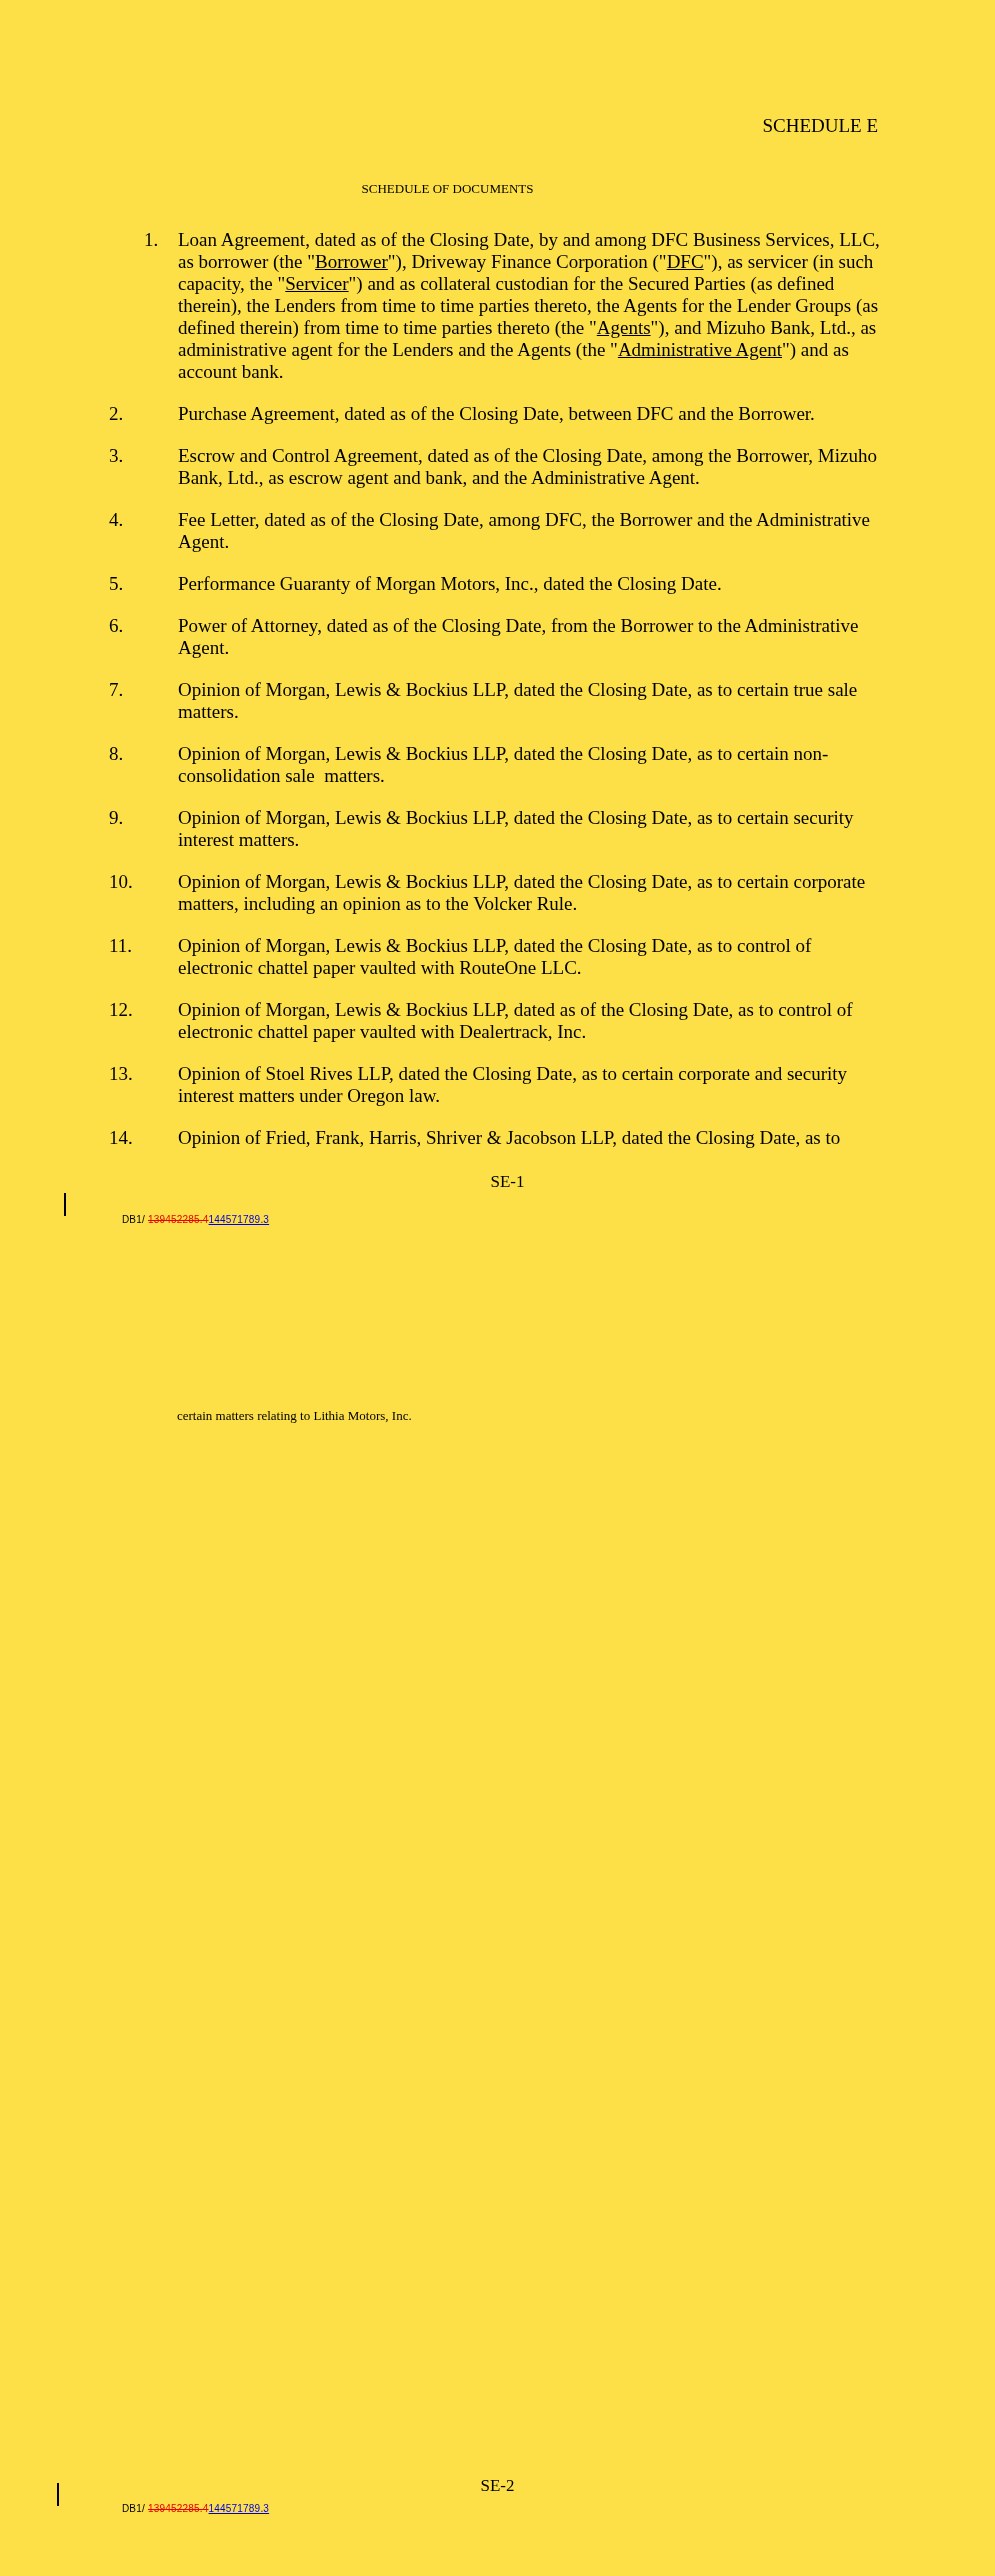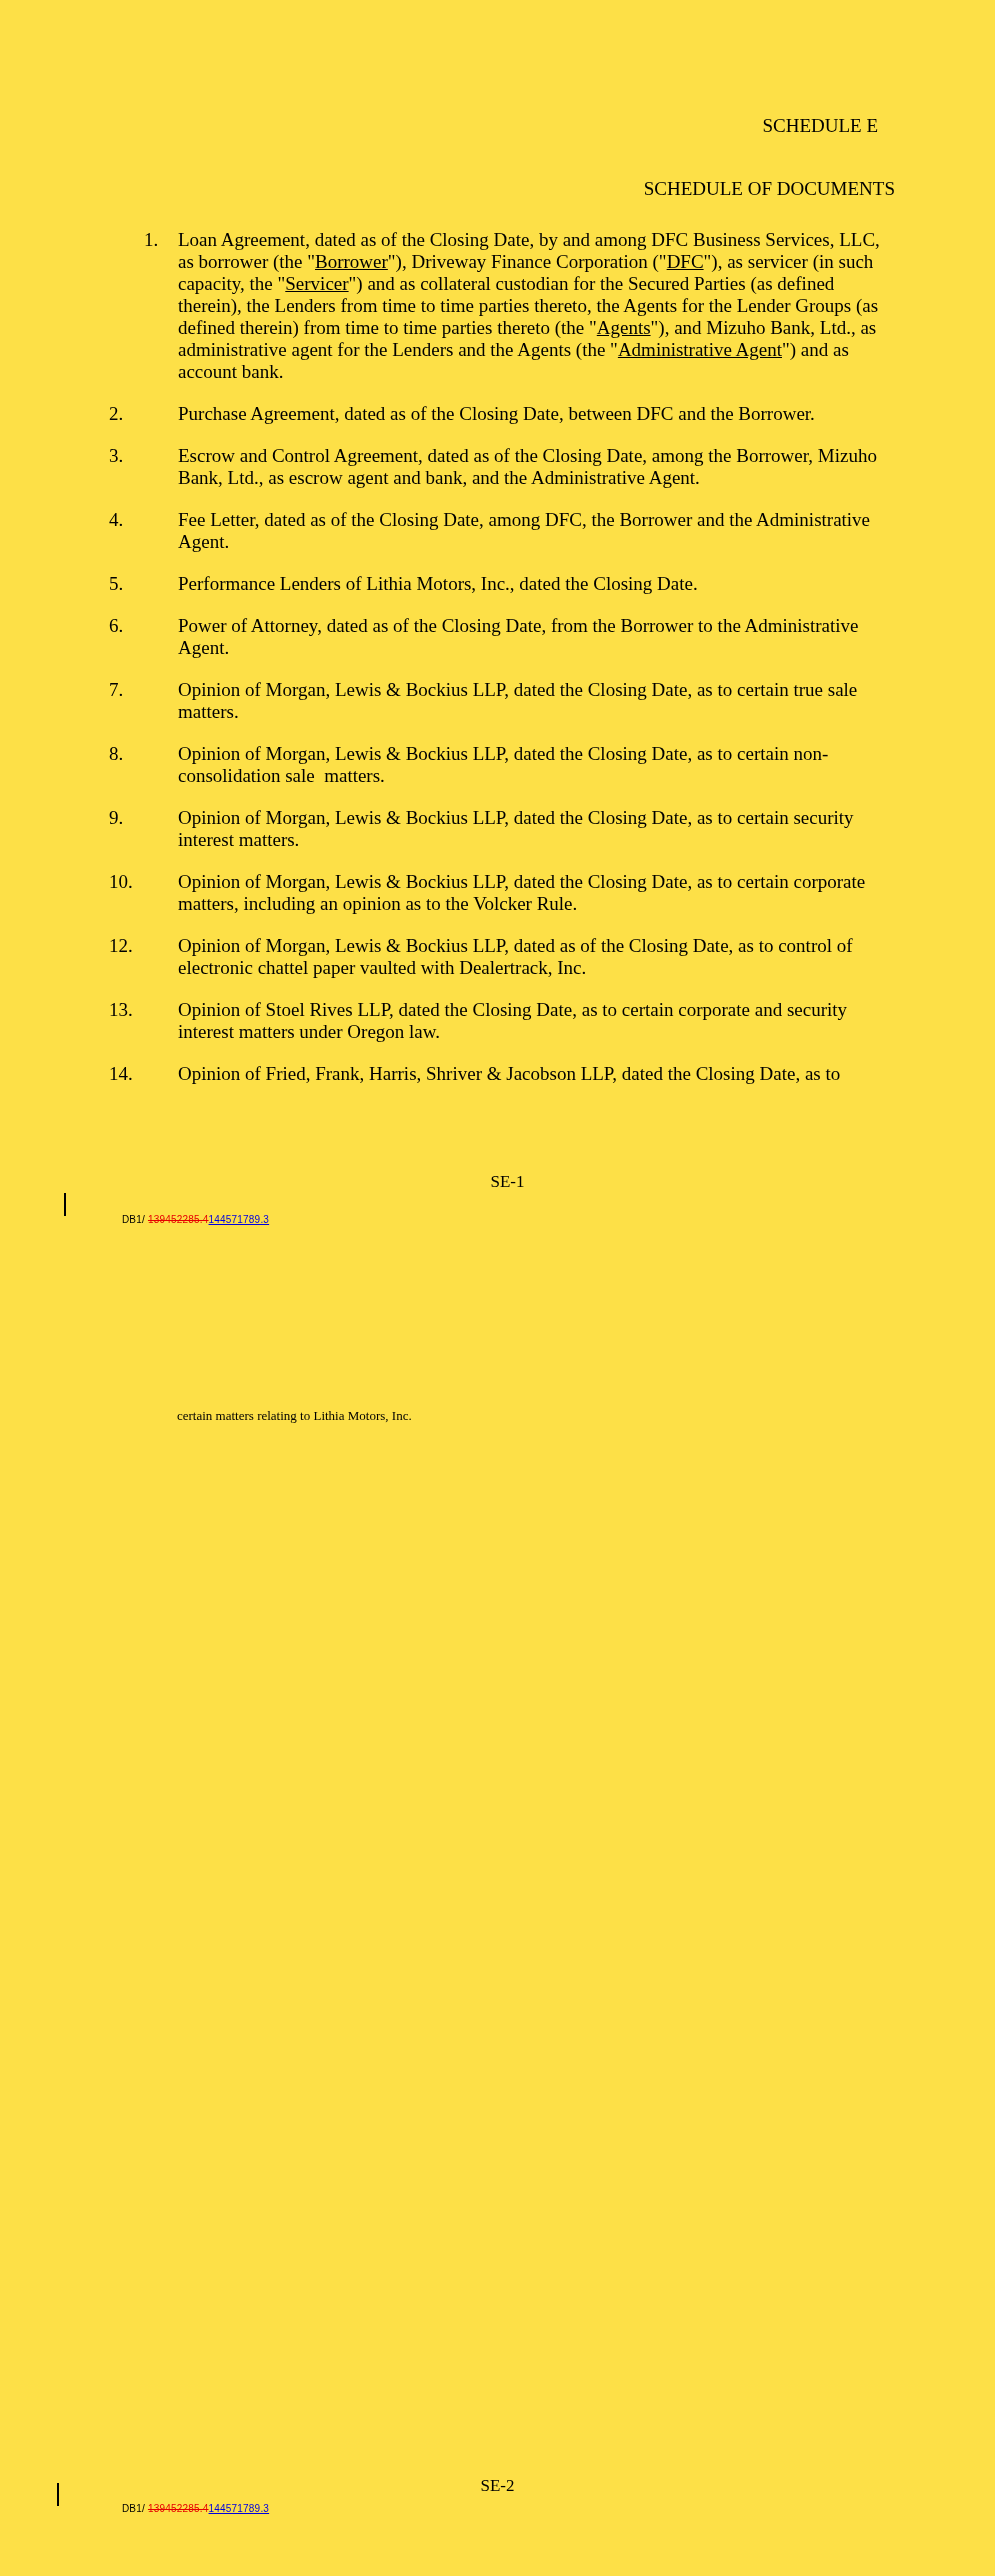--- a/index.html
+++ b/index.html
@@ -11,21 +11,21 @@
     position: relative;
   }
   #doc { position: absolute; inset: 0; width: 995px; height: 2576px; background: #fde047; }
 
   .header-label {
     position: absolute; top: 115px; left: 0; width: 878px;
     text-align: right; font-size: 19px; line-height: 22px;
   }
   .doc-title {
     position: absolute; top: 178px; left: 0; width: 895px;
-    text-align: right; font-size: 19px; line-height: 22px;
+    text-align: center; font-size: 13px; line-height: 22px;
   }
   .doc-list {
     position: absolute; top: 229px; left: 109px; width: 778px;
     font-size: 19px; line-height: 22px;
   }
   .item { display: flex; margin-bottom: 20px; }
   .item .num { flex: 0 0 69px; width: 69px; box-sizing: border-box; }
   .item.first .num { padding-left: 35px; }
   .item .txt { width: 710px; white-space: pre-wrap; }
   .u { text-decoration: underline; }
@@ -78,41 +78,45 @@
       <div class="item">
         <div class="num">3.</div>
         <div class="txt"><span>Escrow and Control Agreement, dated as of the Closing Date, among the Borrower, Mizuho Bank, Ltd., as escrow agent and bank, and the Administrative Agent.</span></div>
       </div>
       <div class="item">
         <div class="num">4.</div>
         <div class="txt"><span>Fee Letter, dated as of the Closing Date, among DFC, the Borrower and the Administrative Agent.</span></div>
       </div>
       <div class="item">
         <div class="num">5.</div>
-        <div class="txt"><span>Performance Lenders of Lithia Motors, Inc., dated the Closing Date.</span></div>
+        <div class="txt"><span>Performance Guaranty of Morgan Motors, Inc., dated the Closing Date.</span></div>
       </div>
       <div class="item">
         <div class="num">6.</div>
         <div class="txt"><span>Power of Attorney, dated as of the Closing Date, from the Borrower to the Administrative Agent.</span></div>
       </div>
       <div class="item">
         <div class="num">7.</div>
         <div class="txt"><span>Opinion of Morgan, Lewis &amp; Bockius LLP, dated the Closing Date, as to certain true sale matters.</span></div>
       </div>
       <div class="item">
         <div class="num">8.</div>
         <div class="txt"><span>Opinion of Morgan, Lewis &amp; Bockius LLP, dated the Closing Date, as to certain non-consolidation sale  matters.</span></div>
       </div>
       <div class="item">
         <div class="num">9.</div>
         <div class="txt"><span>Opinion of Morgan, Lewis &amp; Bockius LLP, dated the Closing Date, as to certain security interest matters.</span></div>
       </div>
       <div class="item">
         <div class="num">10.</div>
         <div class="txt"><span>Opinion of Morgan, Lewis &amp; Bockius LLP, dated the Closing Date, as to certain corporate matters, including an opinion as to the Volcker Rule.</span></div>
+      </div>
+      <div class="item">
+        <div class="num">11.</div>
+        <div class="txt"><span>Opinion of Morgan, Lewis &amp; Bockius LLP, dated the Closing Date, as to control of electronic chattel paper vaulted with RouteOne LLC.</span></div>
       </div>
       <div class="item">
         <div class="num">12.</div>
         <div class="txt"><span>Opinion of Morgan, Lewis &amp; Bockius LLP, dated as of the Closing Date, as to control of electronic chattel paper vaulted with Dealertrack, Inc.</span></div>
       </div>
       <div class="item">
         <div class="num">13.</div>
         <div class="txt"><span>Opinion of Stoel Rives LLP, dated the Closing Date, as to certain corporate and security interest matters under Oregon law.</span></div>
       </div>
       <div class="item">

